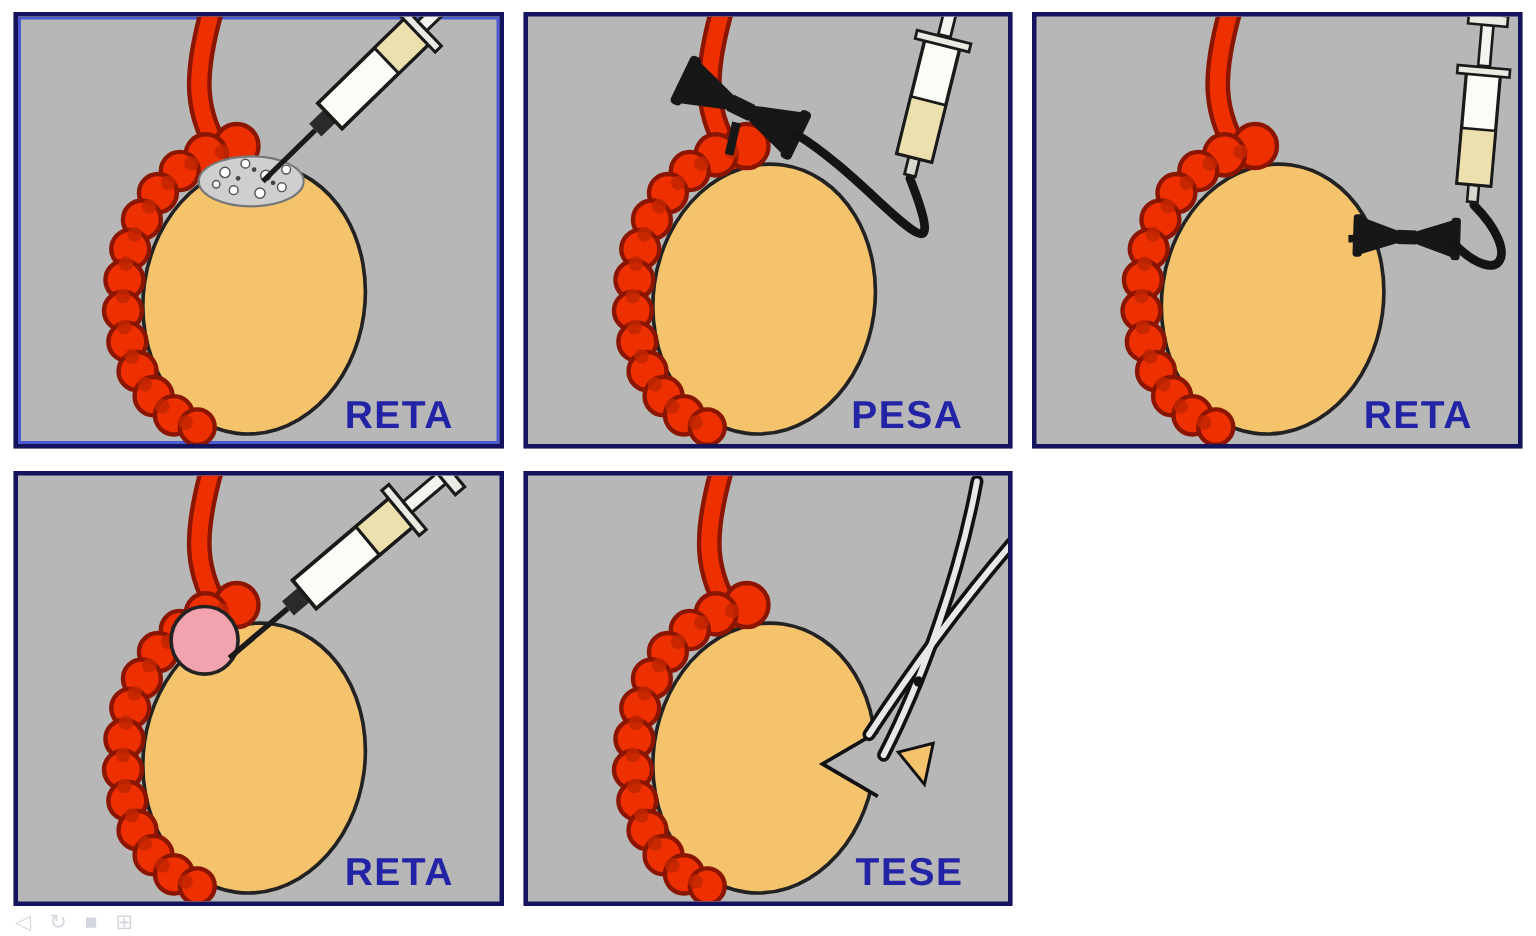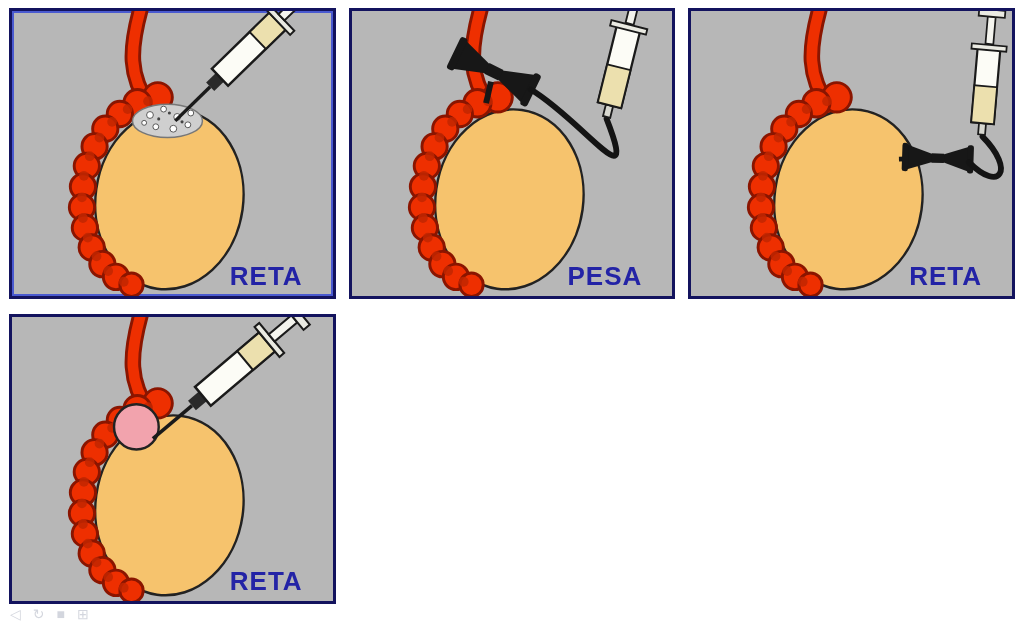--- a/index.html
+++ b/index.html
@@ -144,20 +144,35 @@
     <figure class="panel">
       <svg class="art" viewBox="0 0 330 290" preserveAspectRatio="none">
         <use href="#anatomy"></use>
         <circle cx="128" cy="112" r="23" style="fill:var(--c-cyst_pink,#f2a3ad)" stroke="#222" stroke-width="2.5"></circle>
         <use href="#syringe-needle" transform="translate(145,124) rotate(50) scale(1.05)"></use>
       </svg>
       <figcaption class="label">RETA</figcaption>
     </figure>
 
 
+    <figure class="panel">
+      <svg class="art" viewBox="0 0 330 290" preserveAspectRatio="none">
+        <use href="#anatomy"></use>
+        <path d="M240,174 L202,196 L240,218" style="fill:var(--c-panel_background,#b7b7b7)" stroke="#111" stroke-width="2.5"></path>
+        <polygon points="254,188 278,182 272,210" style="fill:var(--c-testis,#f6c36d)" stroke="#111" stroke-width="2"></polygon>
+        <g>
+          <path d="M308,4 C296,68 270,140 244,190" fill="none" stroke="#111" stroke-width="9" stroke-linecap="round"></path>
+          <path d="M332,46 C292,92 258,140 234,176" fill="none" stroke="#111" stroke-width="9" stroke-linecap="round"></path>
+          <path d="M308,4 C296,68 270,140 244,190" fill="none" stroke="#e8e8e8" stroke-width="4" stroke-linecap="round"></path>
+          <path d="M332,46 C292,92 258,140 234,176" fill="none" stroke="#e8e8e8" stroke-width="4" stroke-linecap="round"></path>
+          <circle cx="268" cy="140" r="3.5" fill="#111"></circle>
+        </g>
+      </svg>
+      <figcaption class="label">TESE</figcaption>
+    </figure>
 
   </div>
 
   <div class="footer">
     <span>◁</span>
     <span>↻</span>
     <span>■</span>
     <span>⊞</span>
   </div>
 </div>

